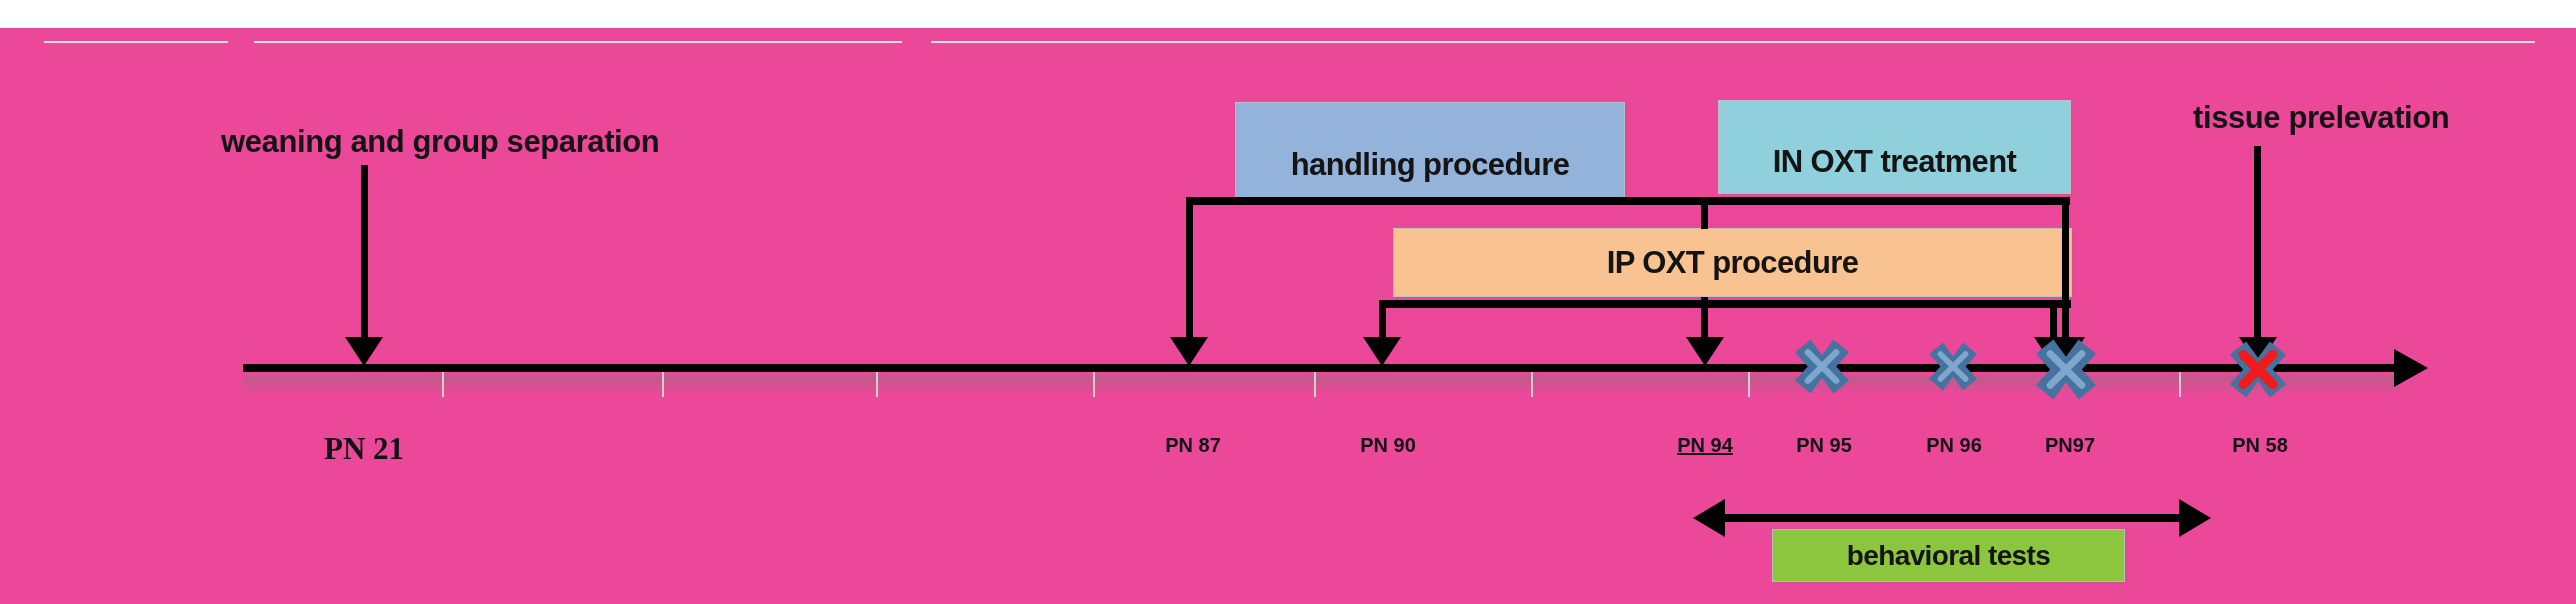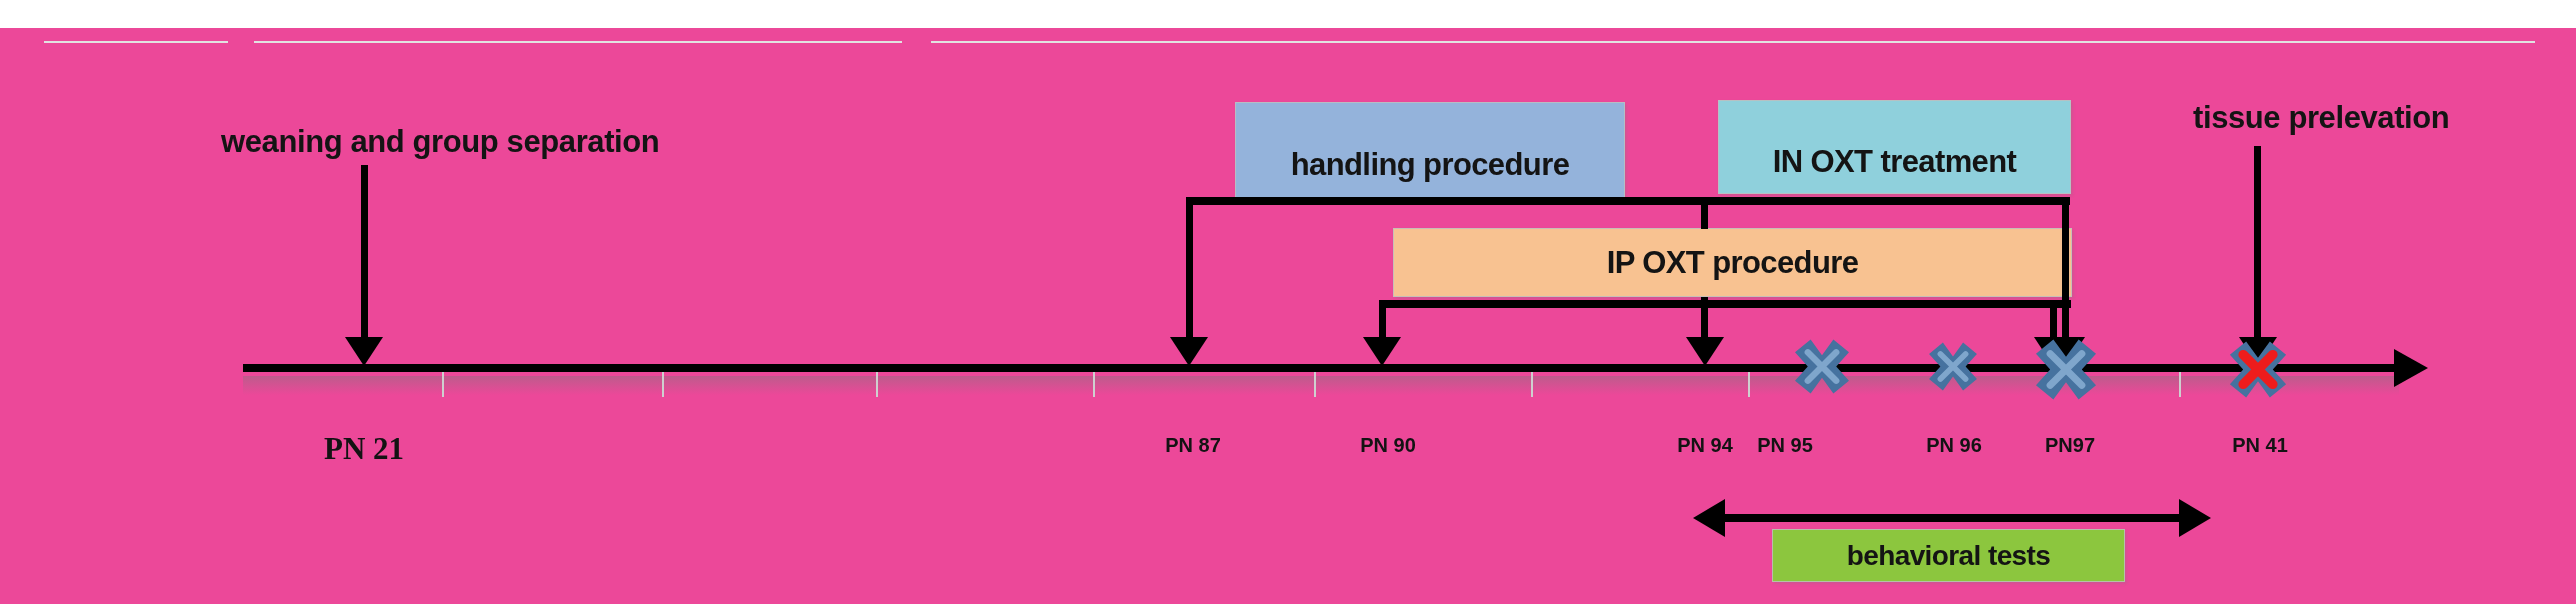--- a/index.html
+++ b/index.html
@@ -213,24 +213,24 @@
   <div class="xmark" style="left:2258px; top:343px;">
     <svg width="74" height="74" viewBox="0 0 100 100">
       <polygon points="50,34 66,12 88,30 70,50 88,70 66,88 50,66 34,88 12,70 30,50 12,30 34,12" fill="#46729F"></polygon>
       <path d="M30 30 L70 70 M70 30 L30 70" stroke="#EE1C1C" stroke-width="13" stroke-linecap="round"></path>
     </svg>
   </div>
 
   <div class="pn-label serif" style="left:364px;  top:403px;">PN 21</div>
   <div class="pn-label" style="left:1193px; top:406px;">PN 87</div>
   <div class="pn-label" style="left:1388px; top:406px;">PN 90</div>
-  <div class="pn-label" style="left:1705px; top:406px;">PN 94</div>
-  <div class="pn-label" style="left:1785px; top:406px;">PN 95</div>
+  <div class="pn-label" style="left:1705px; top:406px;text-decoration:underline;">PN 94</div>
+  <div class="pn-label" style="left:1824px; top:406px;">PN 95</div>
   <div class="pn-label" style="left:1954px; top:406px;">PN 96</div>
   <div class="pn-label" style="left:2070px; top:406px;">PN97</div>
-  <div class="pn-label" style="left:2260px; top:406px;">PN 41</div>
+  <div class="pn-label" style="left:2260px; top:406px;">PN 58</div>
 
   <div class="beh-head left" style="left:1693px; top:471px;"></div>
   <div id="beh-shaft" style="left:1719px; top:486px; width:465px;"></div>
   <div class="beh-head right" style="left:2179px; top:471px;"></div>
 
 </div>
 
 
 </body></html>

